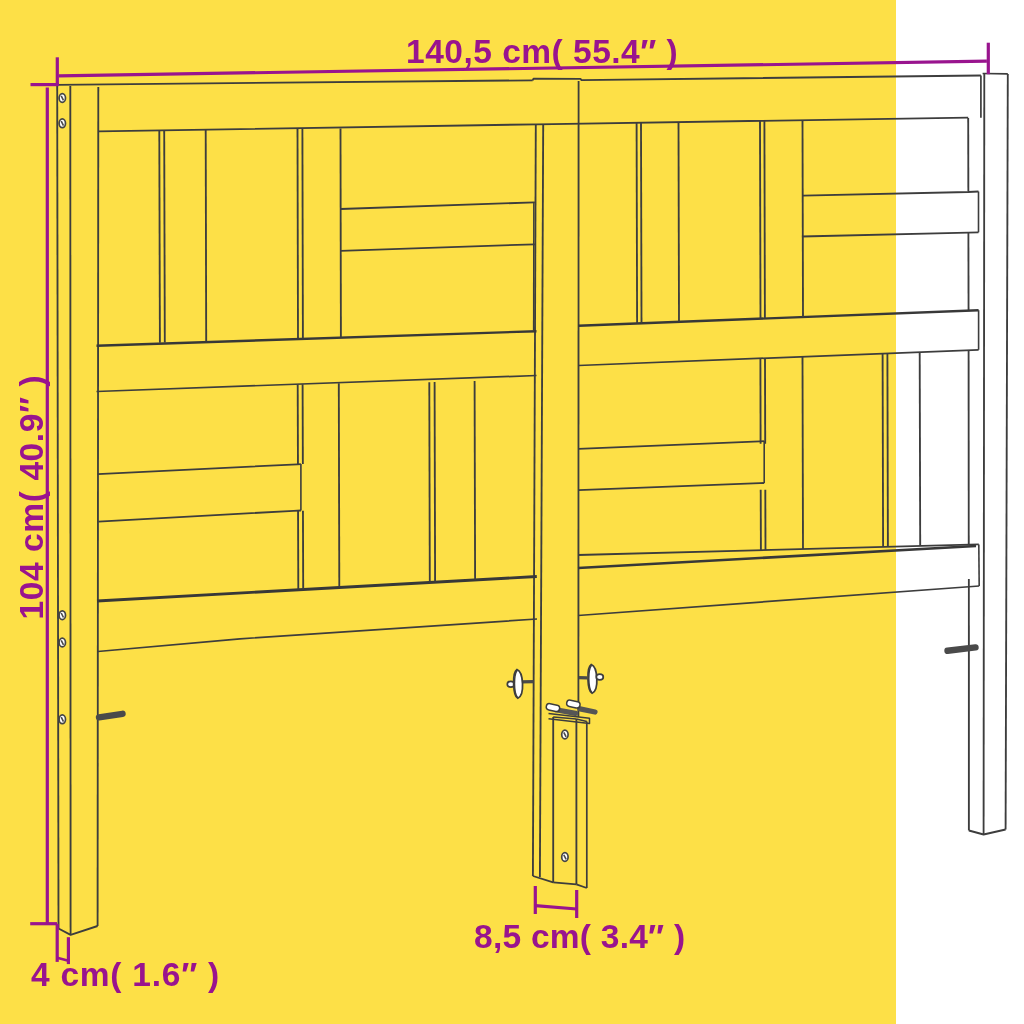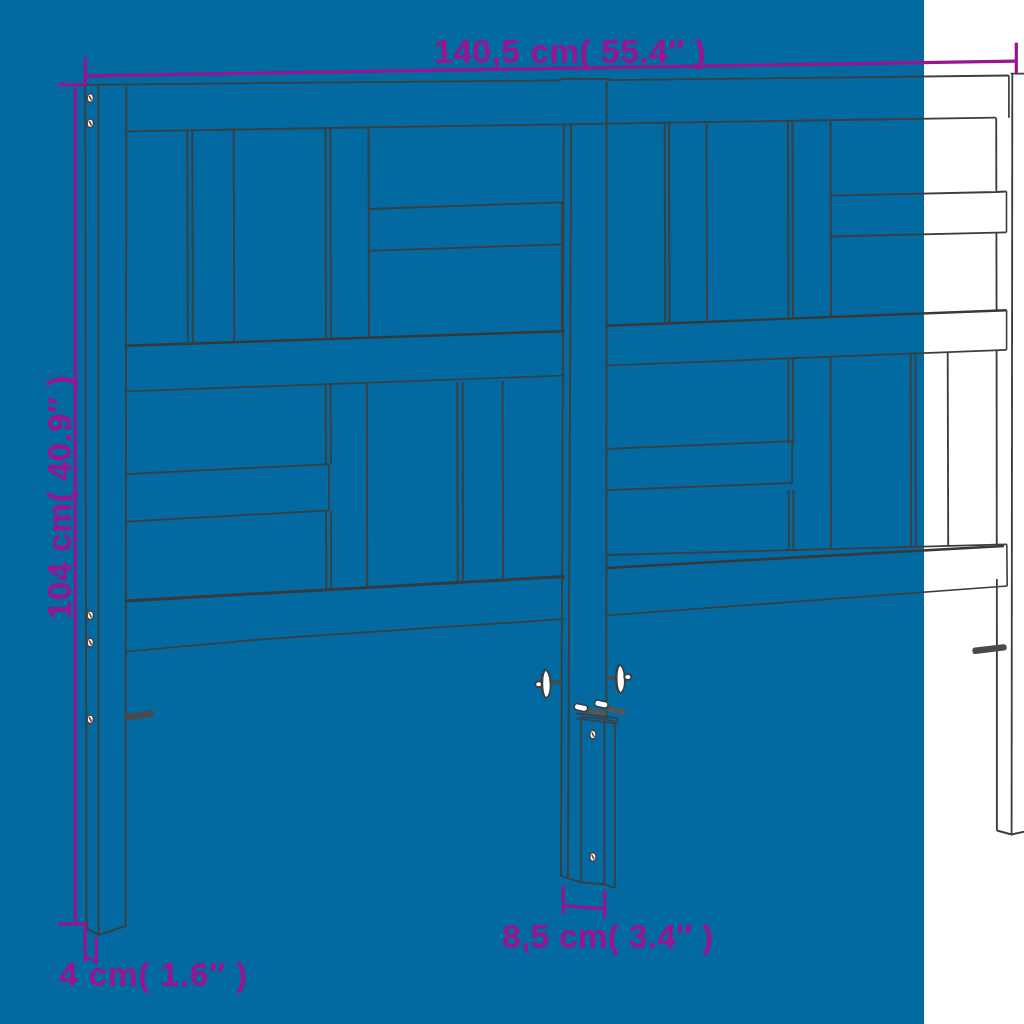--- a/index.html
+++ b/index.html
@@ -1,16 +1,16 @@
 <!DOCTYPE html>
 <html><head>
 <meta charset="utf-8">
 <style>
 html,body{margin:0;padding:0;background:#fff;}
-#c{width:896px;height:1024px;position:relative;background:#0369a1;padding-left:28px;}
+#c{width:896px;height:1024px;position:relative;background:#fde047;}
 </style>
 </head>
 <body>
 <div id="c">
 <svg width="1024" height="1024" viewBox="0 0 1024 1024">
 
 <g>
         <line x1="57.2" y1="85.5" x2="58.5" y2="928.5" stroke="#3d3d3d" stroke-width="1.85" stroke-linecap="butt"></line>
         <line x1="70.3" y1="86.0" x2="70.6" y2="934.8" stroke="#3d3d3d" stroke-width="1.85" stroke-linecap="butt"></line>
         <line x1="98.3" y1="87.0" x2="97.6" y2="926.0" stroke="#3d3d3d" stroke-width="1.85" stroke-linecap="butt"></line>

